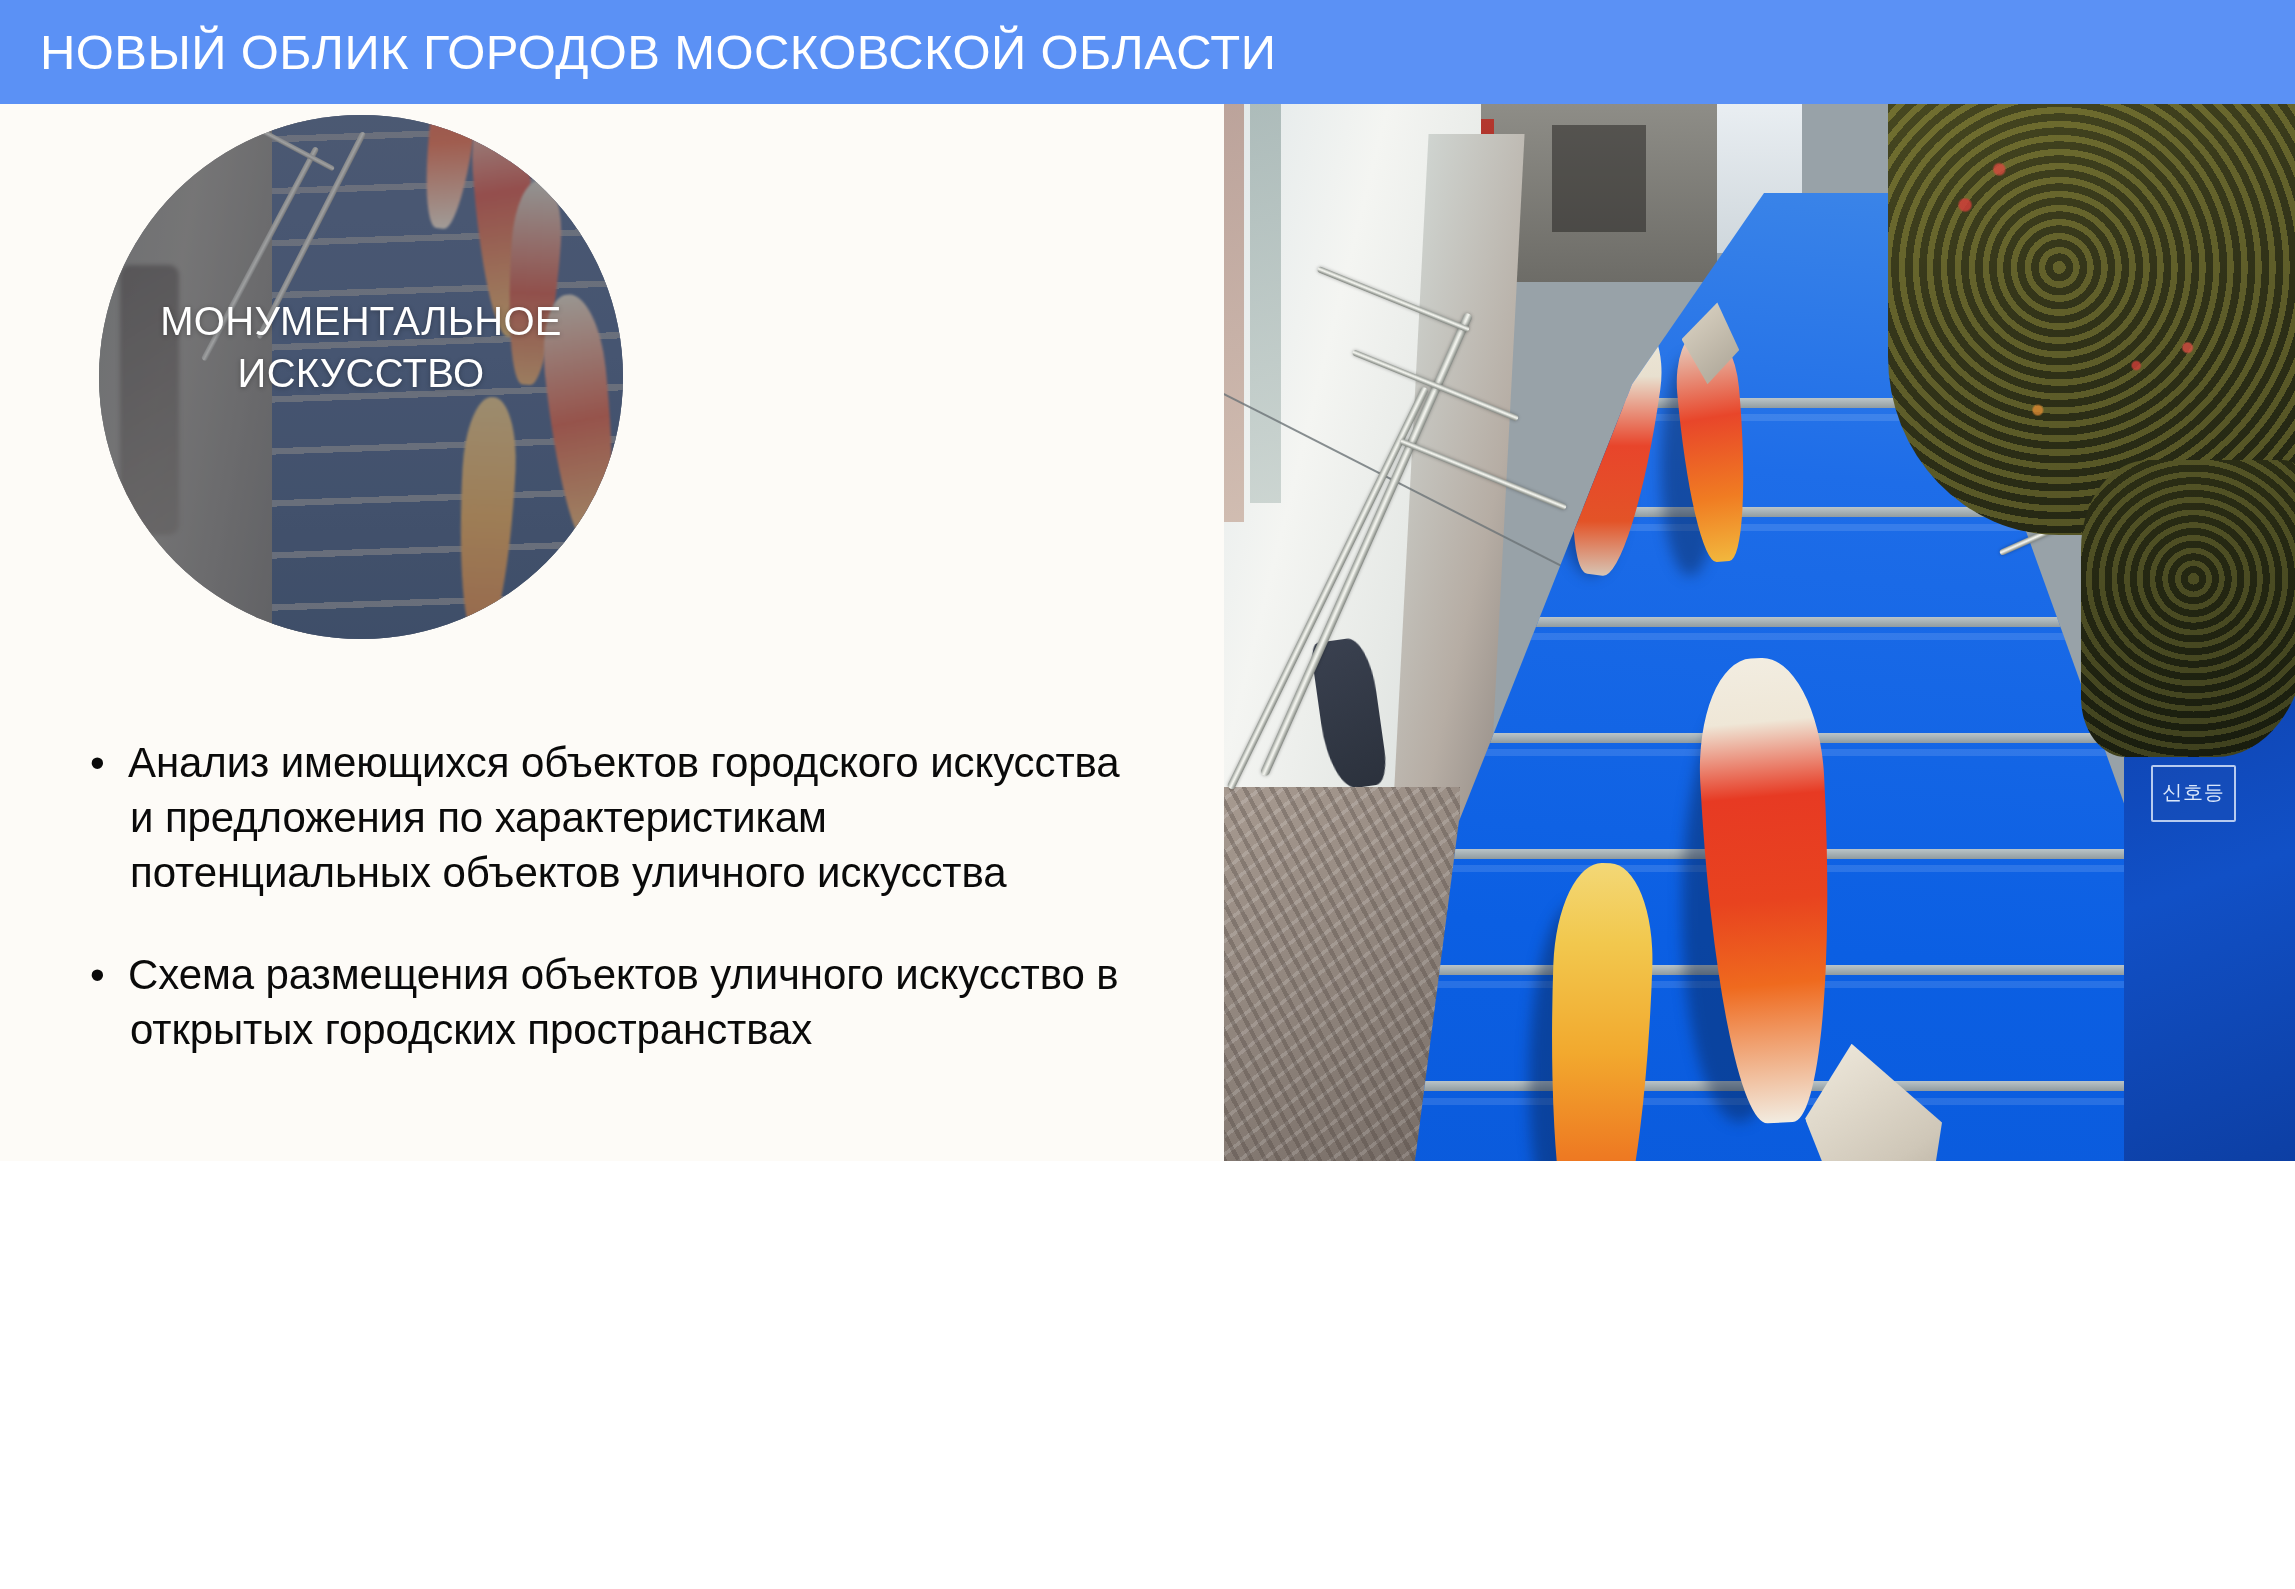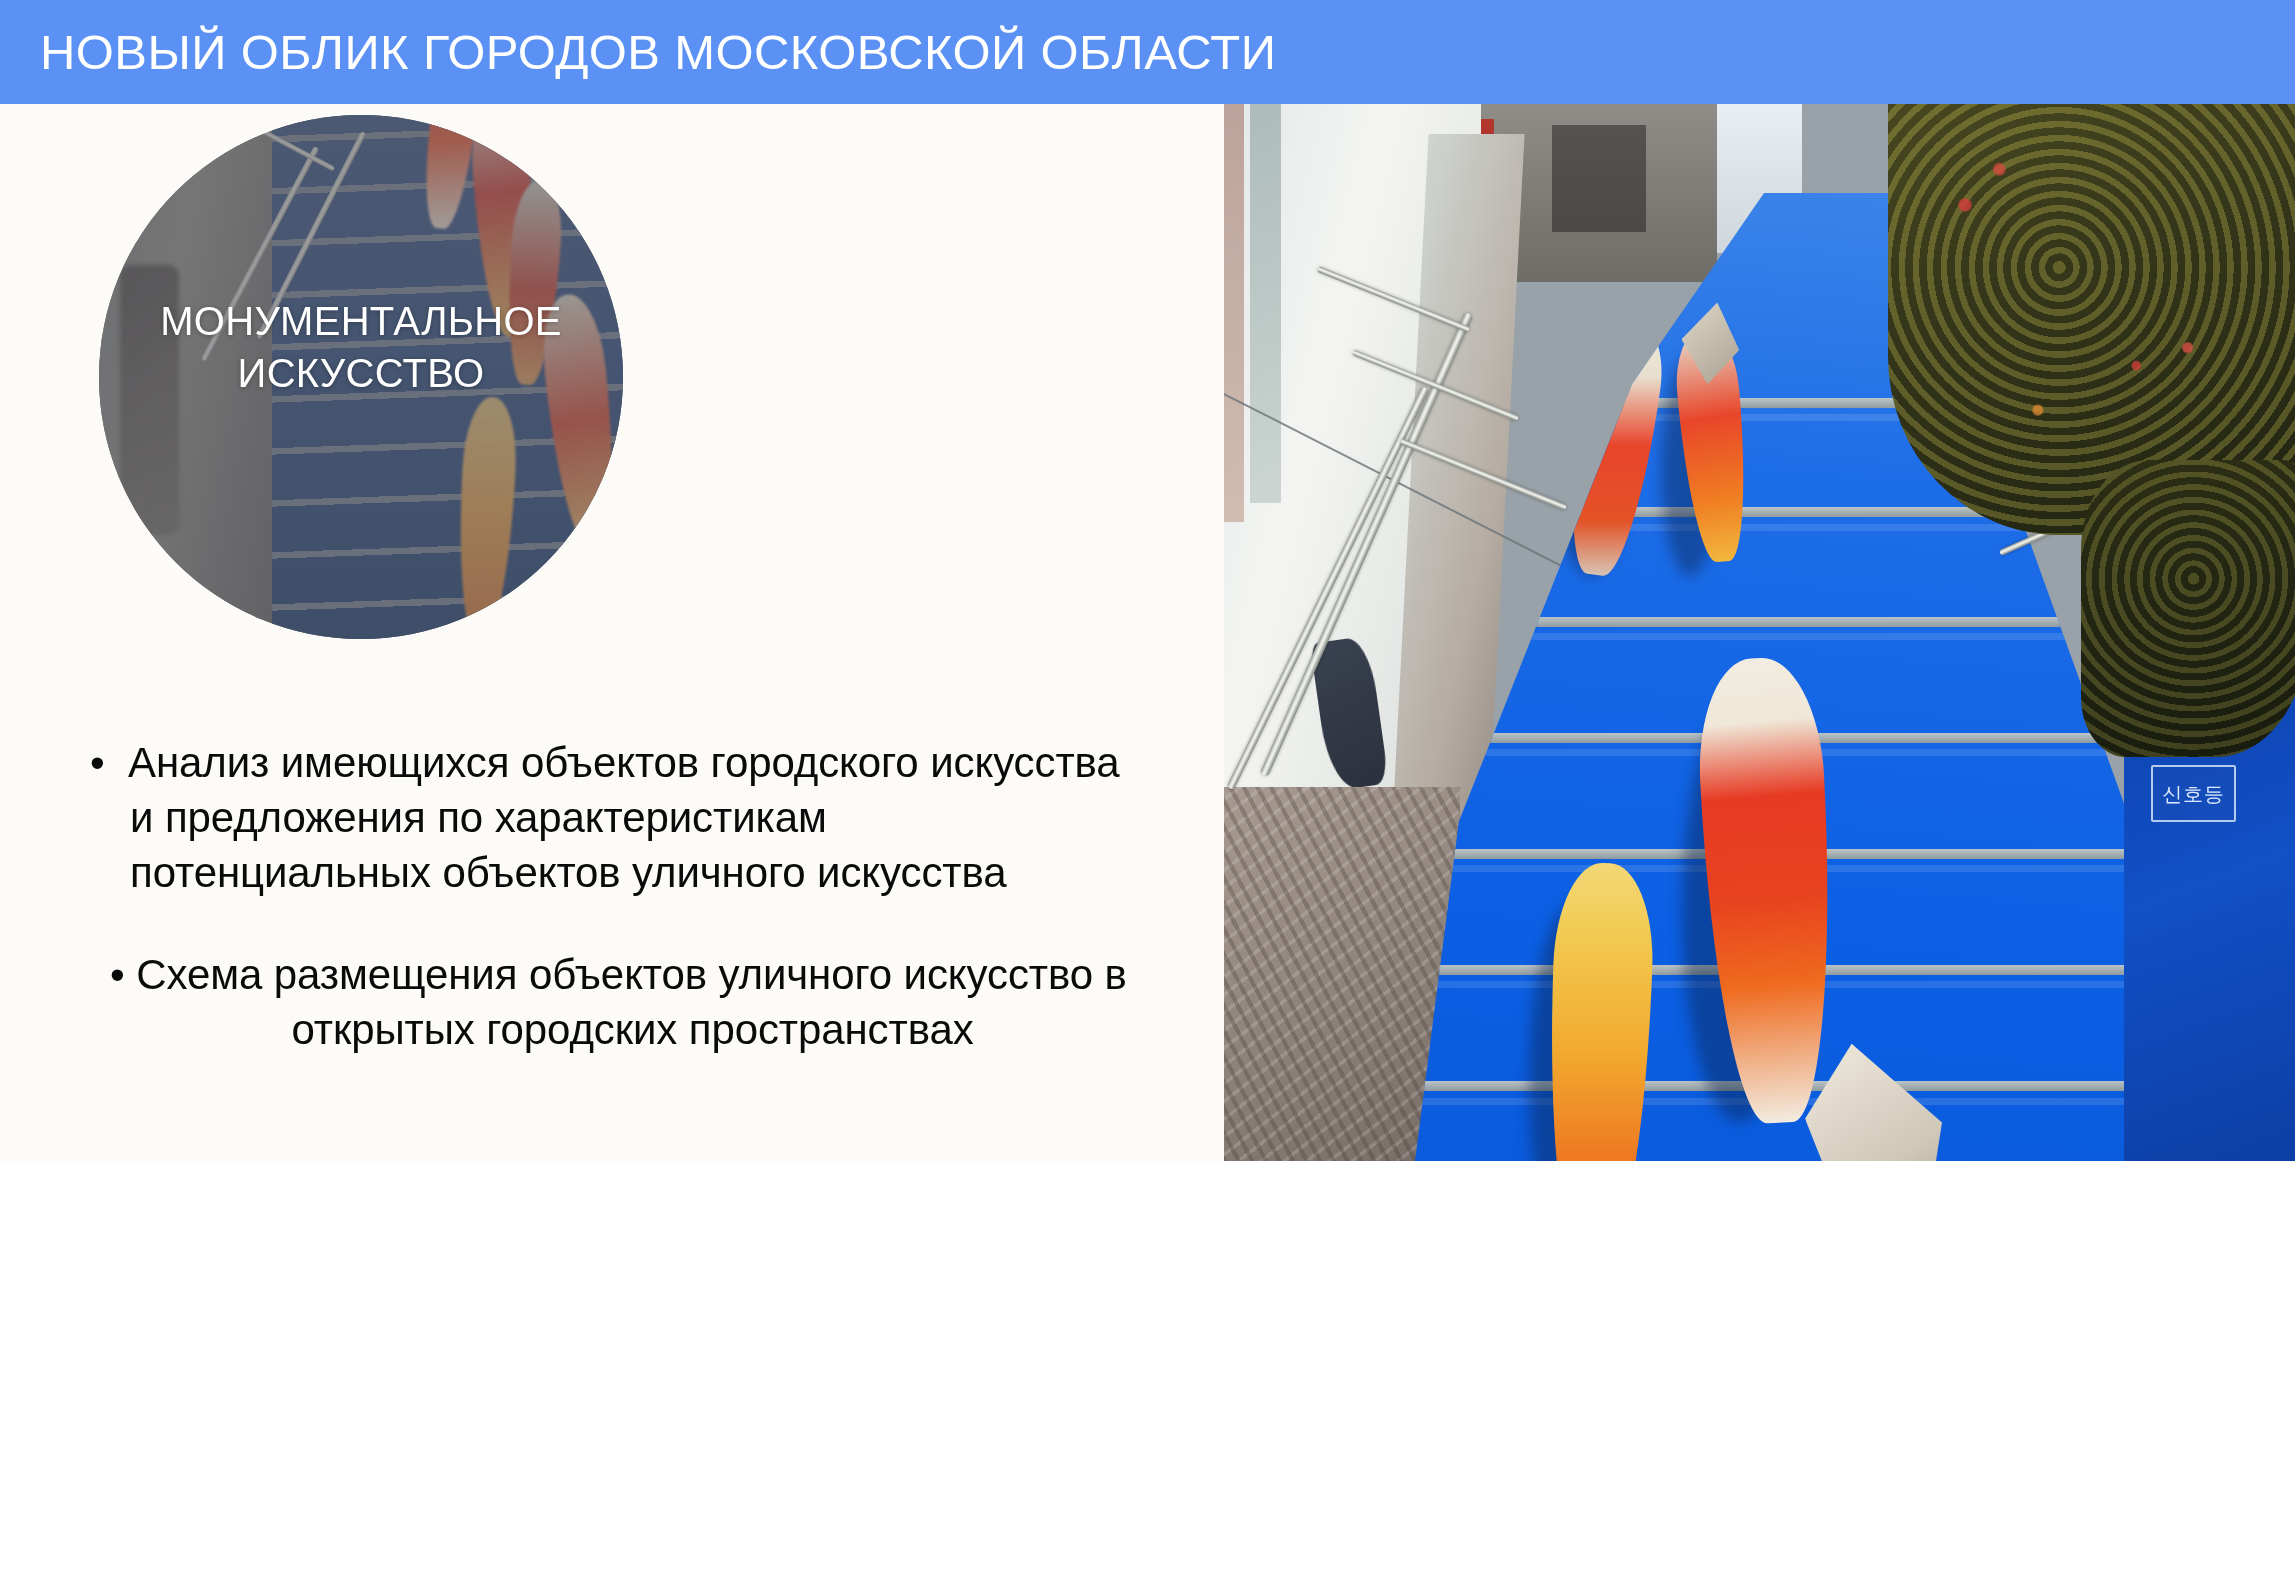--- a/index.html
+++ b/index.html
@@ -130,21 +130,21 @@
   }
   .bullet {
     font-size: 42px;
     line-height: 55px;
     font-weight: 400;
     letter-spacing: -0.1px;
     margin: 0 0 47px 0;
     text-indent: -40px;
     padding-left: 40px;
   }
-  .bullet:last-child { margin-bottom: 0; text-align: center; }
+  .bullet:last-child { margin-bottom: 0; }
   .bullet .dot {
     display: inline-block;
     width: 38px;
     text-indent: 0;
   }
 
   
   .photo {
     position: absolute;
     left: 1224px;
@@ -329,20 +329,21 @@
     border-radius: 2.1px;
     background: rgba(30,80,175,.25);
     color: #dbe8fb;
     font-size: 20px;
     line-height: 1;
     display: flex;
     align-items: center;
     justify-content: center;
     letter-spacing: 0.7px;
     overflow: hidden;
+    font-family: Liberation Mono, monospace;
   }
 
   
   .ph-tree {
     position: absolute; right: -2%; top: -1%; width: 40%; height: 30%;
     background:
       radial-gradient(circle at 18% 26%, rgba(206,62,56,.85) 0 1.1%, rgba(0,0,0,0) 1.6%),
       radial-gradient(circle at 26% 18%, rgba(214,74,62,.8) 0 1%, rgba(0,0,0,0) 1.5%),
       radial-gradient(circle at 58% 62%, rgba(206,62,56,.8) 0 1%, rgba(0,0,0,0) 1.5%),
       radial-gradient(circle at 70% 58%, rgba(216,80,66,.8) 0 1.1%, rgba(0,0,0,0) 1.6%),

